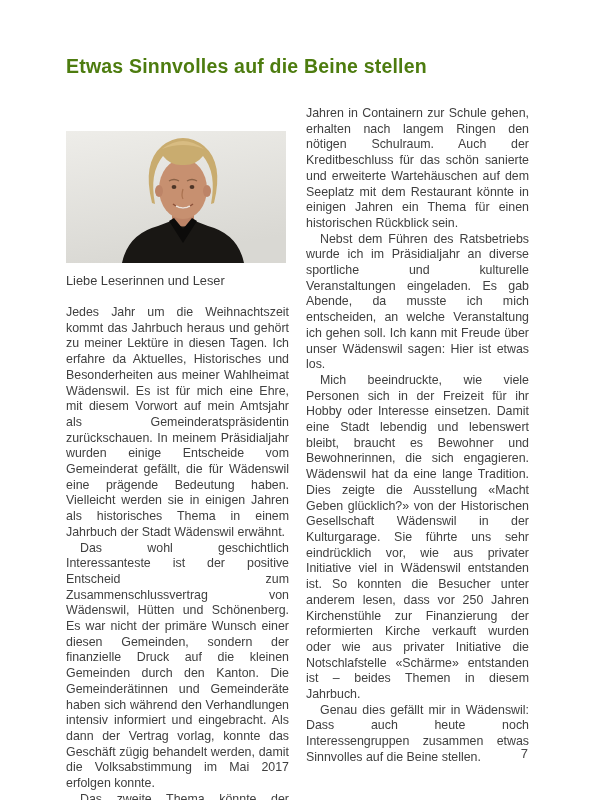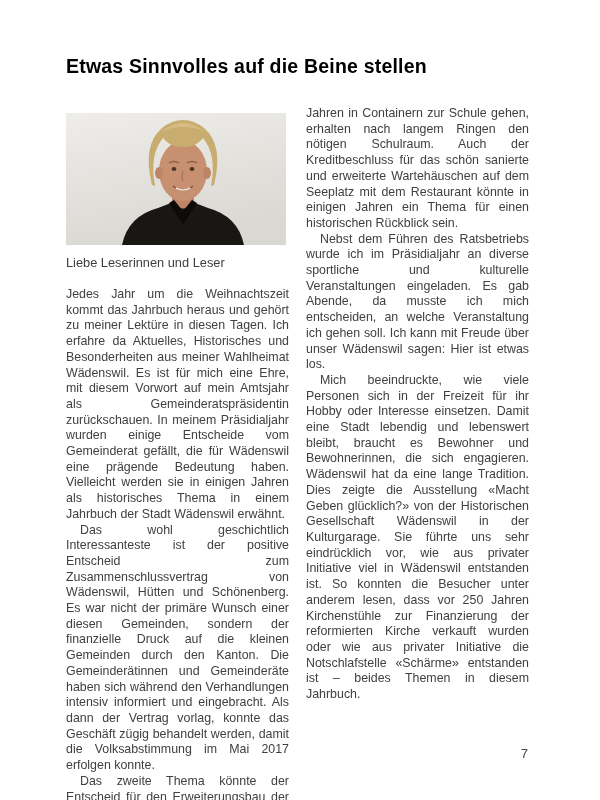--- a/index.html
+++ b/index.html
@@ -16,32 +16,32 @@
   }
   .page-title {
     position: absolute;
     left: 66px;
     top: 55px;
     width: 480px;
     margin: 0;
     font-size: 19.5px;
     font-weight: 700;
     letter-spacing: 0.2px;
-    color: #000000;
+    color: #4d7c0f;
   }
   .columns {
     position: absolute;
     left: 66px;
     top: 106px;
     width: 463px;
     display: flex;
     gap: 17px;
   }
   .col { width: 223px; }
-  .portrait-figure { margin: 7px 0 0 0; }
+  .portrait-figure { margin: 25px 0 0 0; }
   .photo-frame {
     width: 220px;
     height: 132px;
     overflow: hidden;
   }
   .photo-caption {
     margin-top: 10px;
     font-size: 12.8px;
     line-height: 16px;
     color: #3d3d3d;
@@ -118,19 +118,20 @@
         <p>Das wohl geschichtlich Interessanteste ist der positive Entscheid zum Zusammenschlussvertrag von Wädenswil, Hütten und Schönenberg. Es war nicht der primäre Wunsch einer diesen Gemeinden, sondern der finanzielle Druck auf die kleinen Gemeinden durch den Kanton. Die Gemeinderätinnen und Gemeinderäte haben sich während den Verhandlungen intensiv informiert und eingebracht. Als dann der Vertrag vorlag, konnte das Geschäft zügig behandelt werden, damit die Volksabstimmung im Mai 2017 erfolgen konnte.</p>
         <p>Das zweite Thema könnte der Entscheid für den Erweiterungsbau der Schulanlage Ort sein. Die Schüler in der Au, welche seit</p>
       </div>
   </div>
 
   <div class="col col-right">
     <div class="textflow">
         <p>Jahren in Containern zur Schule gehen, erhalten nach langem Ringen den nötigen Schulraum. Auch der Kreditbeschluss für das schön sanierte und erweiterte Wartehäuschen auf dem Seeplatz mit dem Restaurant könnte in einigen Jahren ein Thema für einen historischen Rückblick sein.</p>
         <p>Nebst dem Führen des Ratsbetriebs wurde ich im Präsidialjahr an diverse sportliche und kulturelle Veranstaltungen eingeladen. Es gab Abende, da musste ich mich entscheiden, an welche Veranstaltung ich gehen soll. Ich kann mit Freude über unser Wädenswil sagen: Hier ist etwas los.</p>
         <p>Mich beeindruckte, wie viele Personen sich in der Freizeit für ihr Hobby oder Interesse einsetzen. Damit eine Stadt lebendig und lebenswert bleibt, braucht es Bewohner und Bewohnerinnen, die sich engagieren. Wädenswil hat da eine lange Tradition. Dies zeigte die Ausstellung «Macht Geben glücklich?» von der Historischen Gesellschaft Wädenswil in der Kulturgarage. Sie führte uns sehr eindrücklich vor, wie aus privater Initiative viel in Wädenswil entstanden ist. So konnten die Besucher unter anderem lesen, dass vor 250 Jahren Kirchenstühle zur Finanzierung der reformierten Kirche verkauft wurden oder wie aus privater Initiative die Notschlafstelle «Schärme» entstanden ist – beides Themen in diesem Jahrbuch.</p>
+        <p>Genau dies gefällt mir in Wädenswil: Dass auch heute noch Interessengruppen zusammen etwas Sinnvolles auf die Beine stellen.</p>
       </div>
 
   </div>
 
 </div>
 
 <div class="page-number">7</div>
 
 </body></html>

